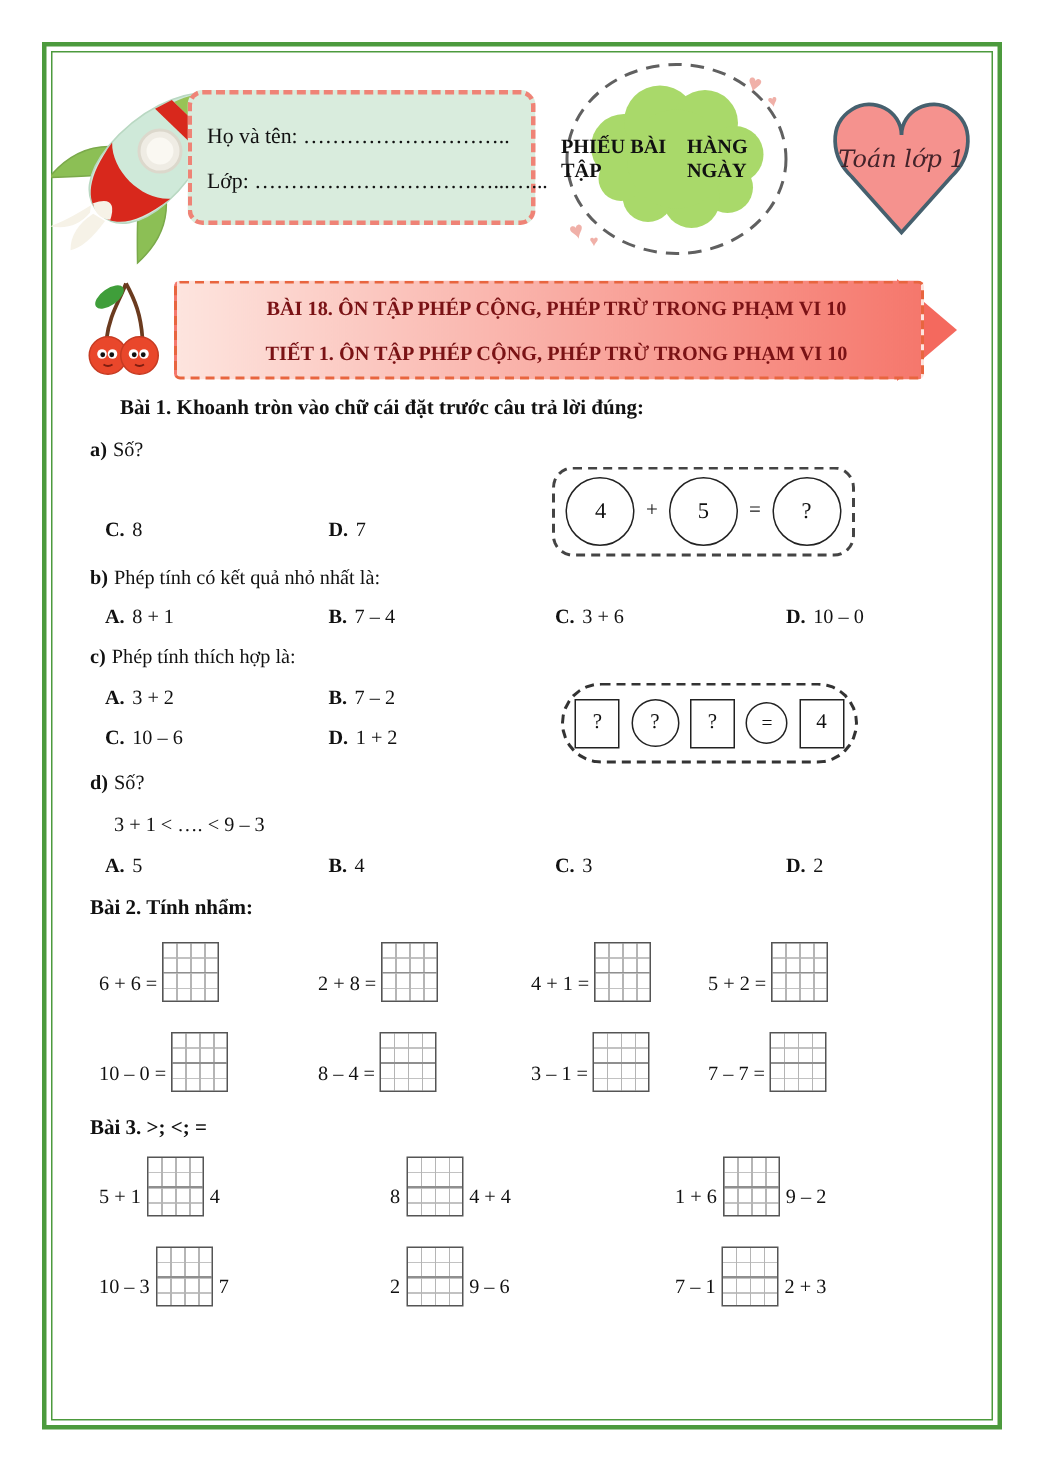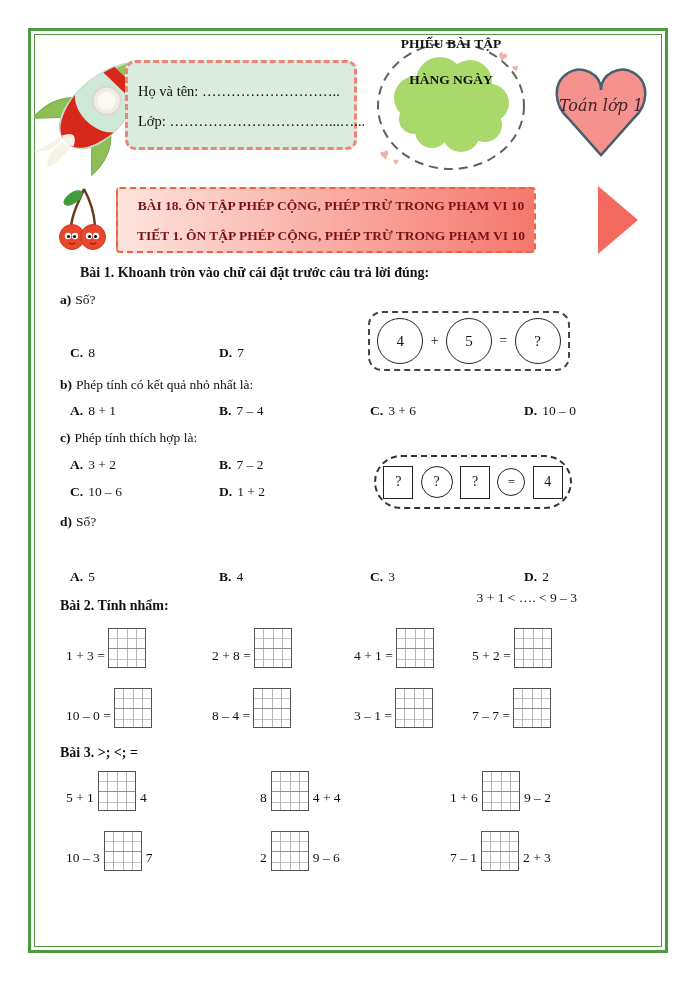--- a/index.html
+++ b/index.html
@@ -7,40 +7,40 @@
   #page{position:relative;width:694px;height:982px;background:#fff;overflow:hidden;}
   .frame-outer{position:absolute;left:28px;top:28px;right:26px;bottom:29px;border:3px solid #4c9a3d;}
   .frame-inner{position:absolute;left:34px;top:34px;right:32px;bottom:35px;border:1px solid #4c9a3d;}
   .abs{position:absolute;}
   
   .namebox{position:absolute;left:125px;top:60px;width:232px;height:90px;background:#d9ecdd;border:3px dashed #ef8376;border-radius:10px;box-sizing:border-box;}
   .namebox .line{position:absolute;left:10px;font-size:14.5px;white-space:nowrap;}
   .namebox .l1{top:20px;}
   .namebox .l2{top:50px;}
   .cloud-wrap{position:absolute;left:374px;top:36px;width:154px;height:140px;}
-  .cloud-text{position:absolute;left:0;top:0;width:154px;height:140px;display:flex;flex-direction:column;align-items:center;gap:20px;}
+  .cloud-text{position:absolute;left:0;top:0;width:154px;height:140px;display:flex;flex-direction:row;align-items:center;justify-content:center;gap:0;}
   .cloud-text span{font-weight:bold;font-size:13.5px;font-family:"Liberation Serif",serif;}
   .heart-wrap{position:absolute;left:538px;top:58px;width:126px;height:110px;}
   .heart-label{position:absolute;left:0;top:38px;width:126px;text-align:center;font-style:italic;font-size:16px;color:#44232a;font-family:"DejaVu Serif",serif;}
   .deco-heart{position:absolute;color:#f0b0a8;font-size:16px;}
   
-  .banner{position:absolute;left:116px;top:187px;width:420px;height:66px;box-sizing:border-box;background:linear-gradient(to right,#fde4de,#f5776c);border:2px dashed #e8653f;border-radius:4px;text-align:center;padding-left:10px;}
+  .banner{position:absolute;left:116px;top:187px;width:500px;height:66px;box-sizing:border-box;background:linear-gradient(to right,#fde4de,#f5776c);border:2px dashed #e8653f;border-radius:4px;text-align:center;padding-left:10px;}
   .banner .bl{display:block;font-weight:bold;font-size:13.5px;color:#7a1215;line-height:30px;}
   .banner .bl:first-child{margin-top:2px;}
   .banner-tip{position:absolute;left:598px;top:186px;width:0;height:0;border-top:34px solid transparent;border-bottom:34px solid transparent;border-left:40px solid #f4695e;}
   .cherry-wrap{position:absolute;left:58px;top:184px;width:50px;height:72px;}
   
   .h-bold{position:absolute;left:60px;font-weight:bold;font-size:14px;white-space:nowrap;}
   .part-line{position:absolute;left:60px;font-size:13.5px;white-space:nowrap;}
   .part-line b{margin-right:4px;}
   .opt-row{position:absolute;left:60px;width:560px;height:20px;}
   .opt{position:absolute;top:0;font-size:13.5px;white-space:nowrap;}
   .opt b{margin-right:5px;}
   .oc1{left:10px;} .oc2{left:159px;} .oc3{left:310px;} .oc4{left:464px;}
-  .center-line{position:absolute;left:57px;top:0;width:520px;text-align:right;font-size:13.5px;margin-top:48px;}
+  .center-line{position:absolute;left:76px;top:0;width:520px;text-align:left;font-size:13.5px;}
   
   .fig1{position:absolute;left:368px;top:311px;width:202px;height:60px;box-sizing:border-box;border:2px dashed #444;border-radius:14px;display:flex;align-items:center;justify-content:space-evenly;background:#fff;}
   .circ{width:44px;height:44px;border:1.5px solid #222;border-radius:50%;display:flex;align-items:center;justify-content:center;font-size:15px;}
   .fig-op{font-size:14px;}
   .fig2{position:absolute;left:374px;top:455px;width:198px;height:54px;box-sizing:border-box;border:2px dashed #333;border-radius:27px;display:flex;align-items:center;justify-content:space-evenly;background:#fff;}
   .sq{width:28px;height:31px;border:1.5px solid #222;display:flex;align-items:center;justify-content:center;font-size:14px;background:#fff;}
   .circ-s{width:30px;height:30px;border:1.5px solid #222;border-radius:50%;display:flex;align-items:center;justify-content:center;font-size:14px;}
   .circ-eq{width:26px;height:26px;border:1.5px solid #222;border-radius:50%;display:flex;align-items:center;justify-content:center;font-size:13px;}
   
   .gb{width:38px;height:40px;box-sizing:border-box;border:1px solid #555;background-color:#fff;background-image:
@@ -197,21 +197,21 @@
   <div class="opt-row" style="top:569px;">
     <span class="opt oc1"><b>A.</b><span>5</span></span>
     <span class="opt oc2"><b>B.</b><span>4</span></span>
     <span class="opt oc3"><b>C.</b><span>3</span></span>
     <span class="opt oc4"><b>D.</b><span>2</span></span>
   </div>
 
   <div class="h-bold" style="top:598px;">Bài 2. Tính nhẩm:</div>
   <div class="calc-row" style="top:628px;">
     <span class="calc e1">
-        <span class="t">1 + 3 =</span>
+        <span class="t">6 + 6 =</span>
         <span class="gb"></span>
       </span>
     <span class="calc e2">
         <span class="t">2 + 8 =</span>
         <span class="gb"></span>
       </span>
     <span class="calc e3">
         <span class="t">4 + 1 =</span>
         <span class="gb"></span>
       </span>

